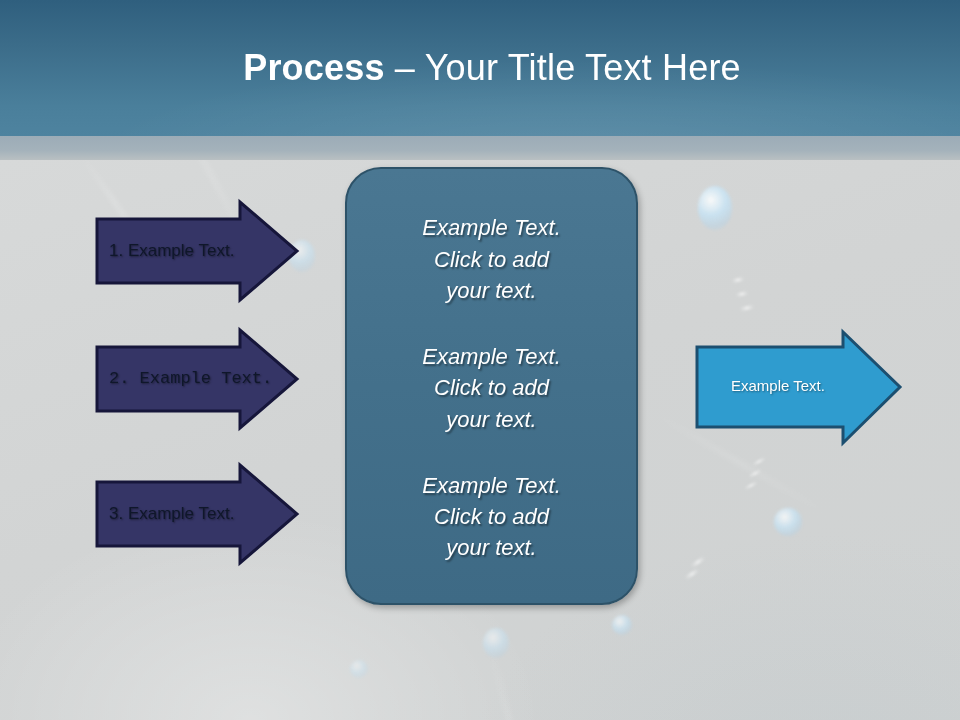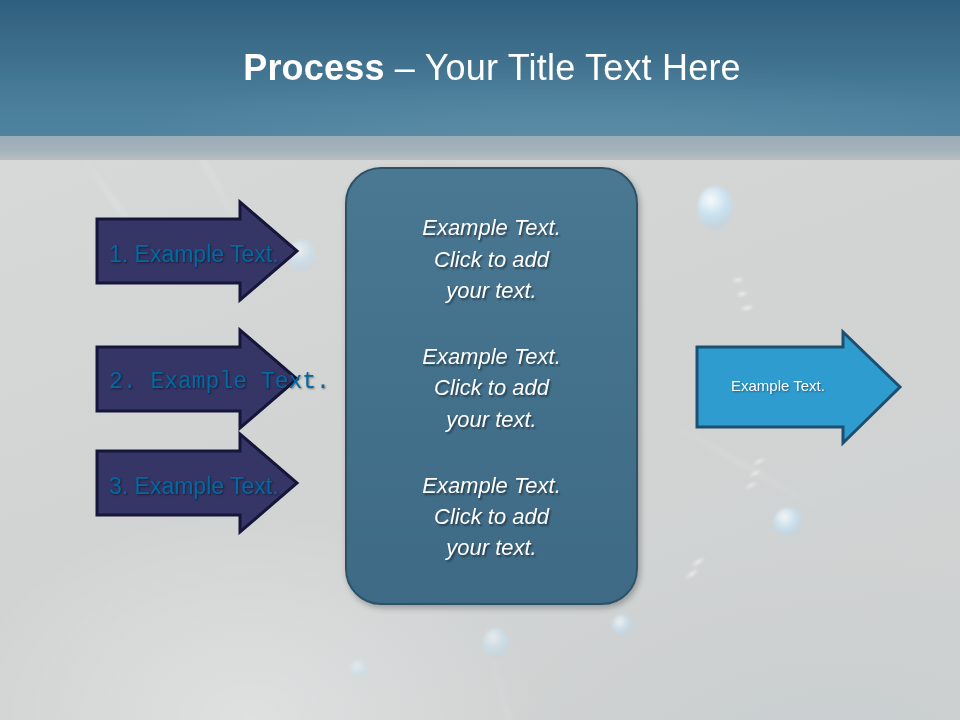--- a/index.html
+++ b/index.html
@@ -71,22 +71,22 @@
   .title .strong { font-weight:bold; }
   .title .light  { font-weight:normal; }
 
   
   .arrow {
     position:absolute;
     display:flex; align-items:center;
   }
   .arrow .label {
     position:absolute;
-    color:#0369a1;
-    font-size:23px;
+    color:#0f172a;
+    font-size:17px;
     white-space:nowrap;
     text-shadow:1px 1px 2px rgba(0,0,0,.45);
     z-index:3;
   }
   .arrow svg { display:block; overflow:visible; }
 
   
   .panel {
     position:absolute;
     left:345px; top:167px; width:293px; height:438px;
@@ -164,21 +164,21 @@
     <span class="label" style="left:14px;top:41px;">1. Example Text.</span>
   </div>
 
   <div class="arrow" style="left:95px;top:328px;width:205px;height:102px;">
     <svg width="205" height="102" viewBox="0 0 205 102">
       <path d="M 2 19 L 145 19 L 145 2 L 202 51 L 145 100 L 145 83 L 2 83 Z" fill="#353566" stroke="#16163a" stroke-width="3" stroke-linejoin="miter"></path>
     </svg>
     <span class="label" style="left:14px;top:41px;font-family:Liberation Mono, monospace;">2. Example Text.</span>
   </div>
 
-  <div class="arrow" style="left:95px;top:432px;width:205px;height:102px;">
+  <div class="arrow" style="left:95px;top:463px;width:205px;height:102px;">
     <svg width="205" height="102" viewBox="0 0 205 102">
       <path d="M 2 19 L 145 19 L 145 2 L 202 51 L 145 100 L 145 83 L 2 83 Z" fill="#353566" stroke="#16163a" stroke-width="3" stroke-linejoin="miter"></path>
     </svg>
     <span class="label" style="left:14px;top:41px;">3. Example Text.</span>
   </div>
 
   <div class="panel">
     <div class="panel-block">Example Text.
 Click  to add
 your text.</div>

